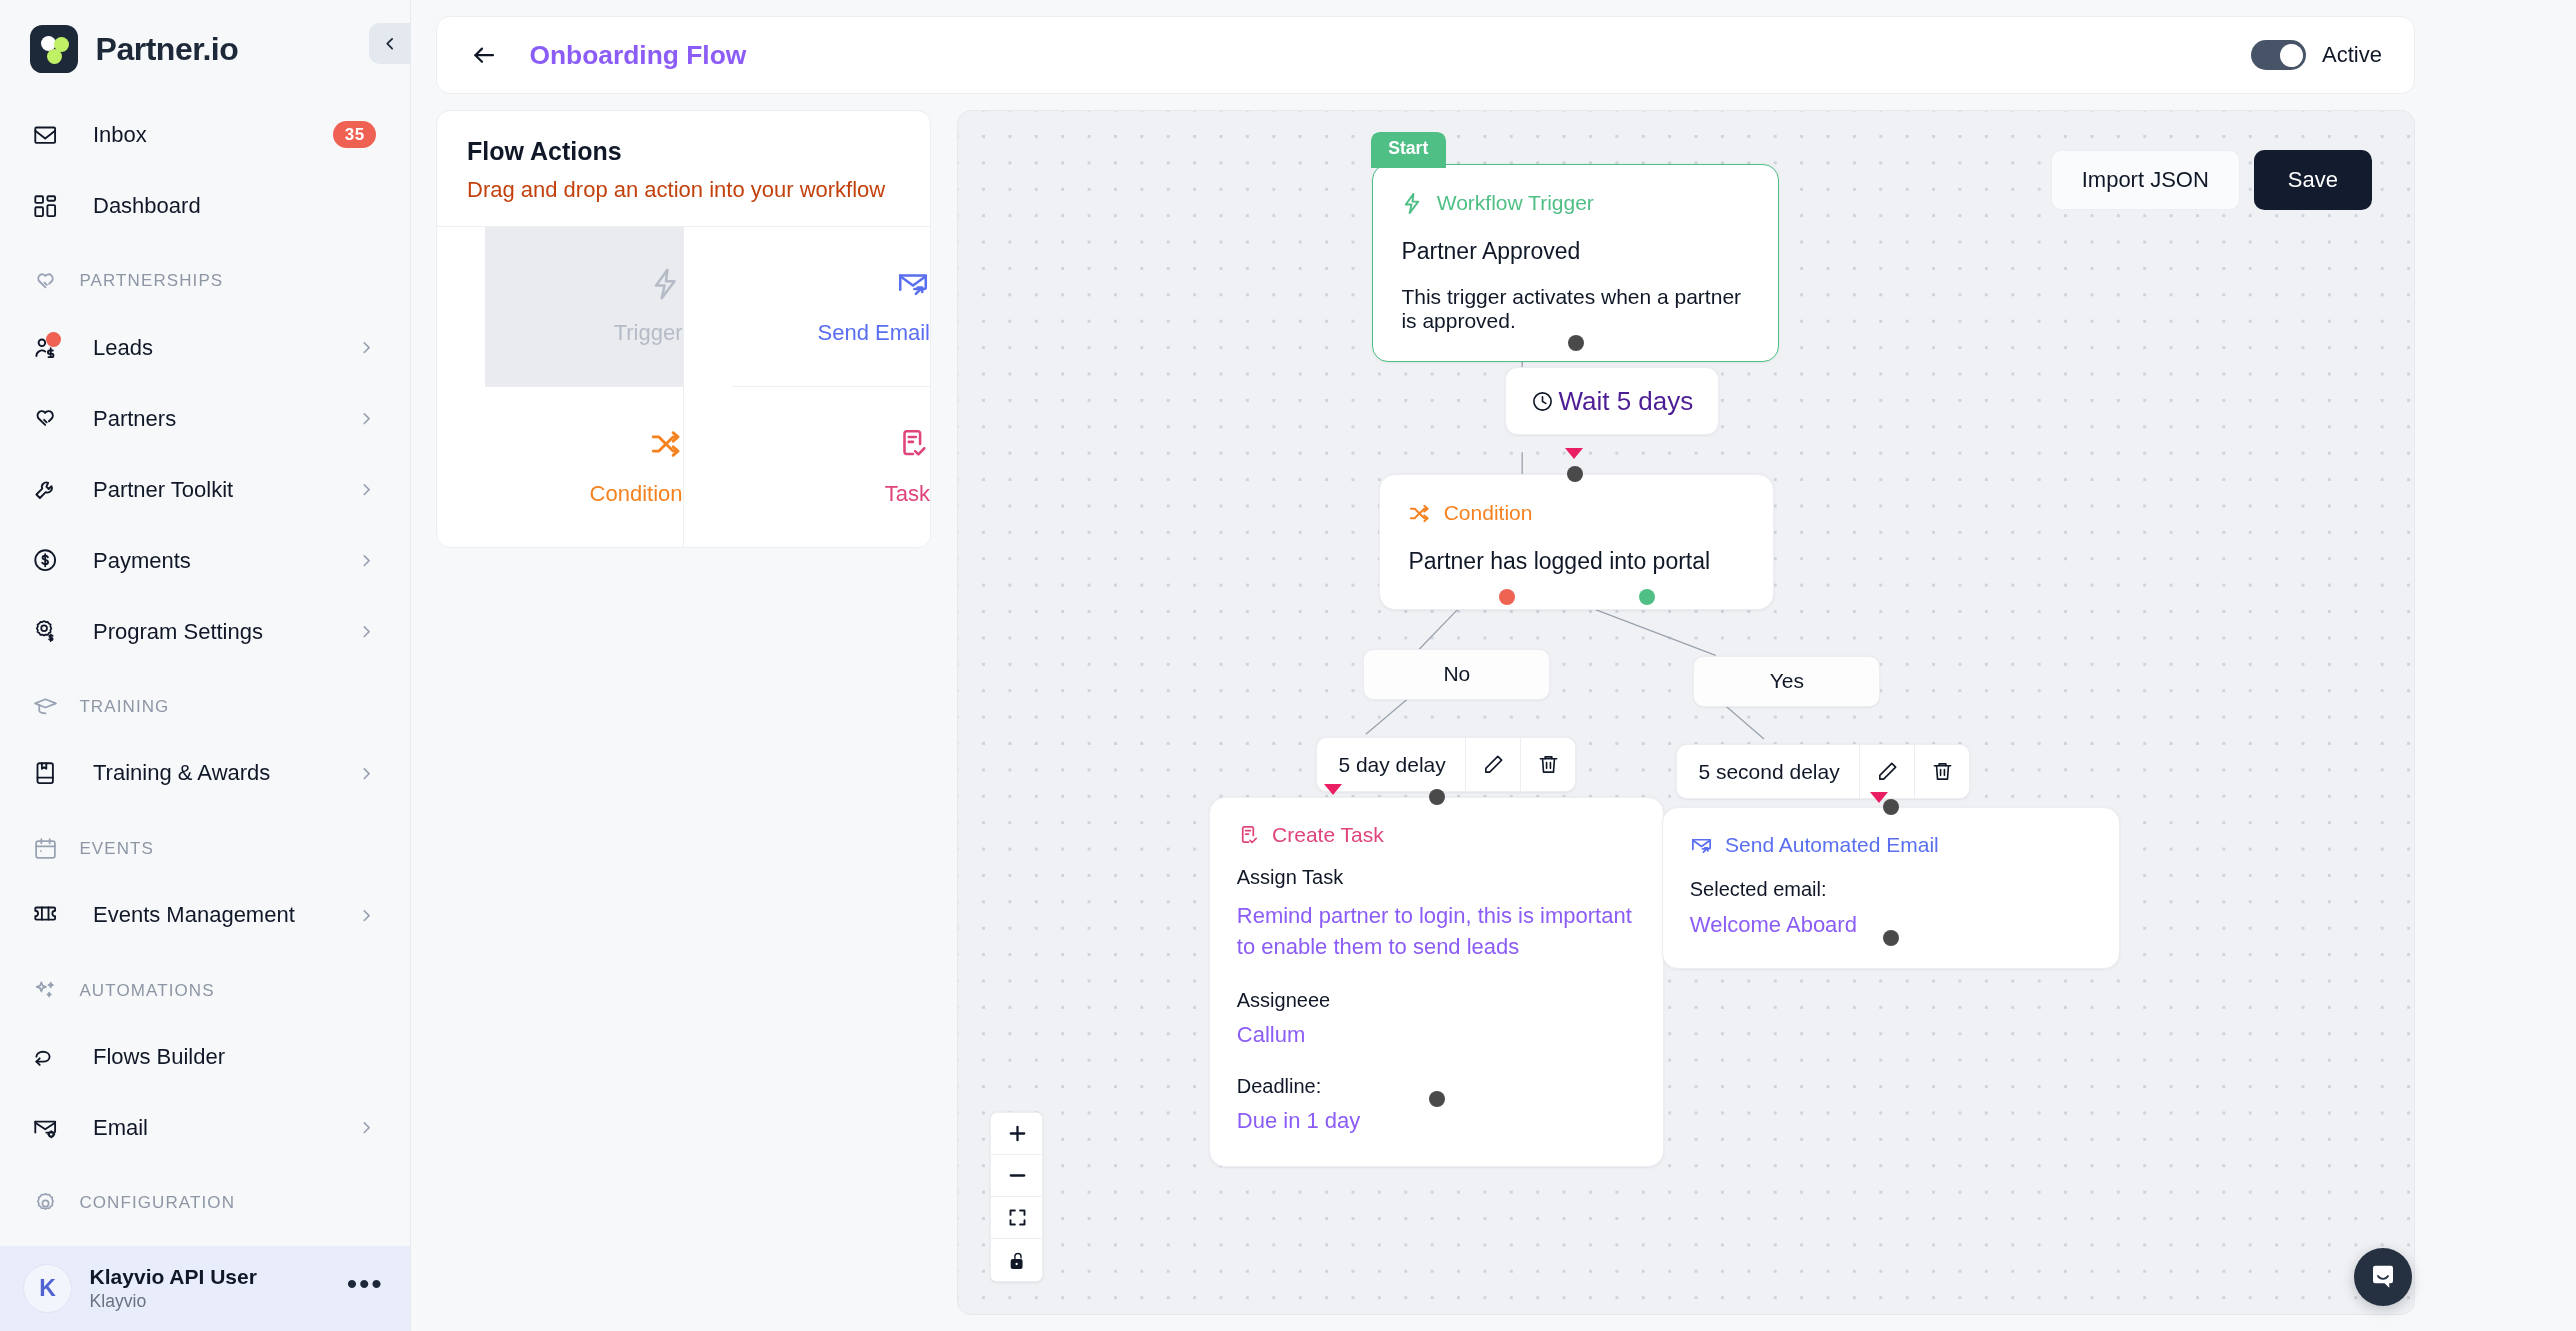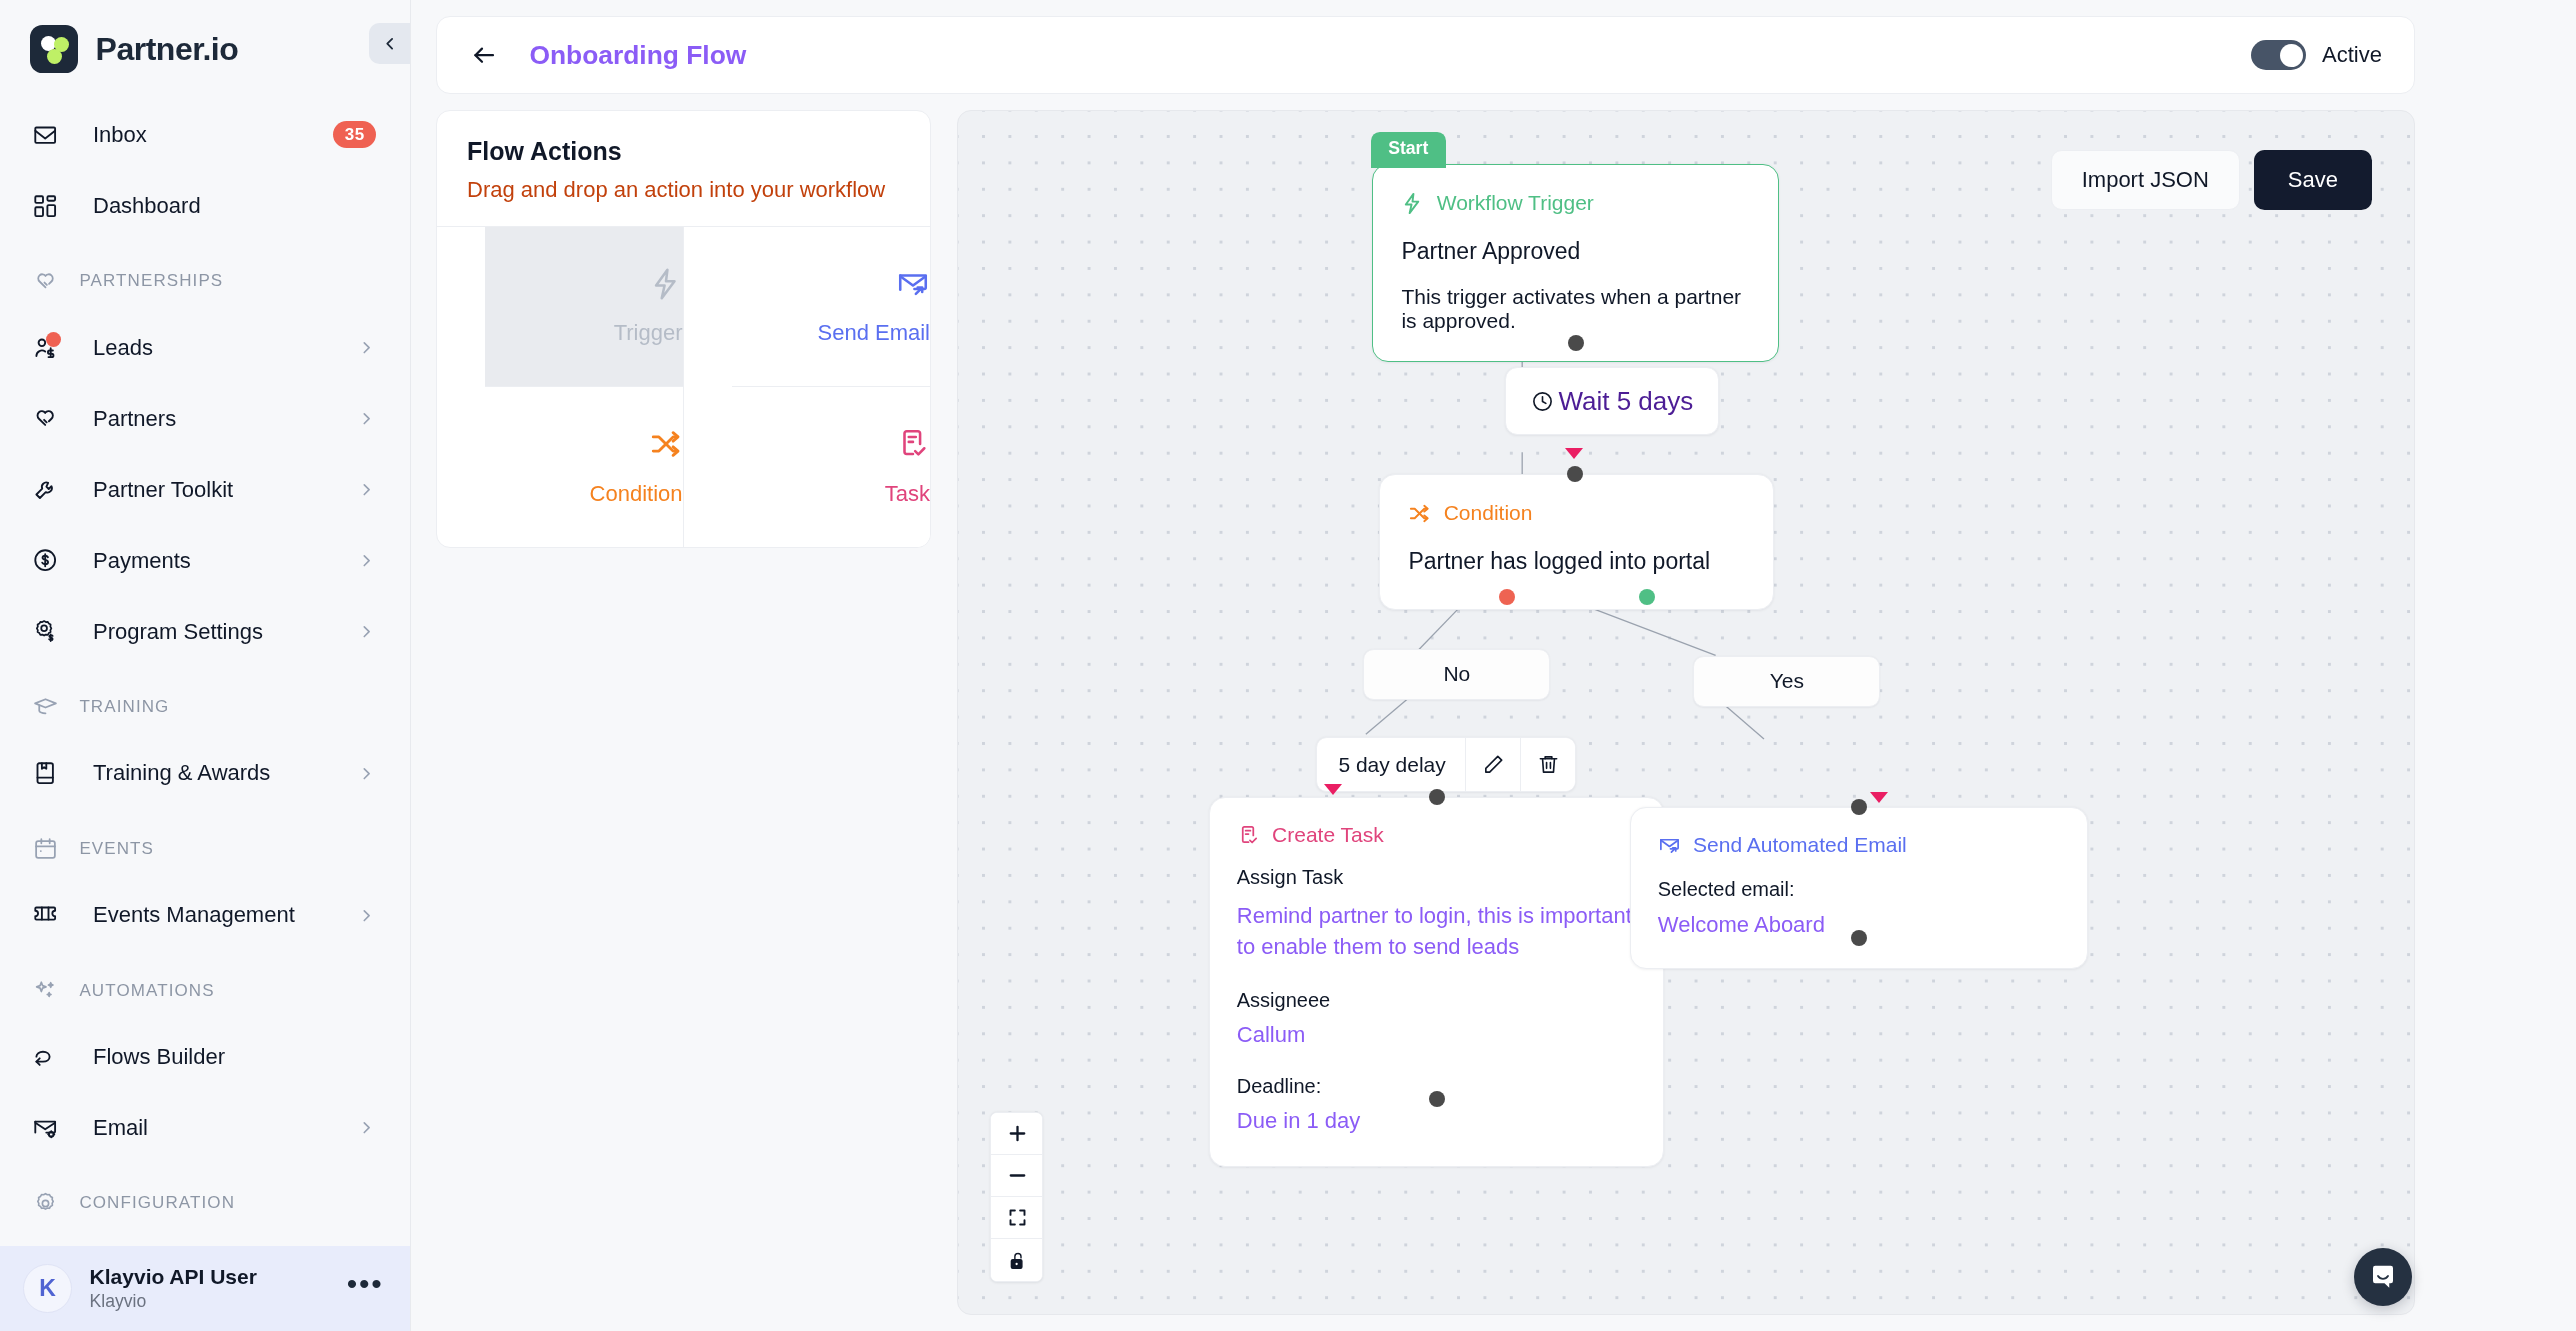--- a/index.html
+++ b/index.html
@@ -660,23 +660,45 @@
               </div>
             </div>
           </div>
           <span class="handle" style="left:220px; top:294px;"></span>
         </div>
 
         <div class="node" style="left:735px; top:545px;">
           <div class="branch-pill">Yes</div>
         </div>
 
+        <div class="node" style="left:718px; top:633px;">
+          <div class="delay-pill">
+            <span class="delay-text">5 second delay</span>
+            <span class="delay-btn">
+              <span>
+                <svg width="23" height="23" viewBox="0 0 24 24" fill="none" stroke="#101828" stroke-width="1.7" stroke-linecap="round" stroke-linejoin="round">
+                    <path d="M16.5 3.5l4 4L8 20H4v-4z"></path>
+                  </svg>
+              </span>
+            </span>
+            <span class="delay-btn">
+              <span>
+                <svg width="23" height="23" viewBox="0 0 24 24" fill="none" stroke="#101828" stroke-width="1.7" stroke-linecap="round" stroke-linejoin="round">
+                    <polyline points="3.5 6 20.5 6"></polyline>
+                    <path d="M8.5 6V4h7v2"></path>
+                    <path d="M5.8 6l1 14h10.4l1-14"></path>
+                    <path d="M10 10v6M14 10v6"></path>
+                  </svg>
+              </span>
+            </span>
+          </div>
+        </div>
         <div class="arrow-pink" style="left:912px; top:681px;"></div>
 
-        <div class="node" style="left:672px; top:696px; width:458px;">
+        <div class="node" style="left:704px; top:696px; width:458px;">
           <span class="handle" style="left:221px; top:-8px;"></span>
           <div class="card">
             <div class="node-pad" style="padding:25px 26.4px 30px 26.4px;">
               <div class="node-type" style="color:#5a6ff0; margin-bottom:21px;">
                 <span>
                   <svg width="23" height="23" viewBox="0 0 24 24" fill="none" stroke="#5a6ff0" stroke-width="1.8" stroke-linecap="round" stroke-linejoin="round">
                       <path d="M3 6h18v8.5a1 1 0 0 1-1 1h-7"></path>
                       <polyline points="3 6.5 12 13 21 6.5"></polyline>
                       <path d="M3 6v10"></path>
                       <path d="M14 19l4.5-4.5M18.5 14.5h-3.2M18.5 14.5v3.2"></path>

